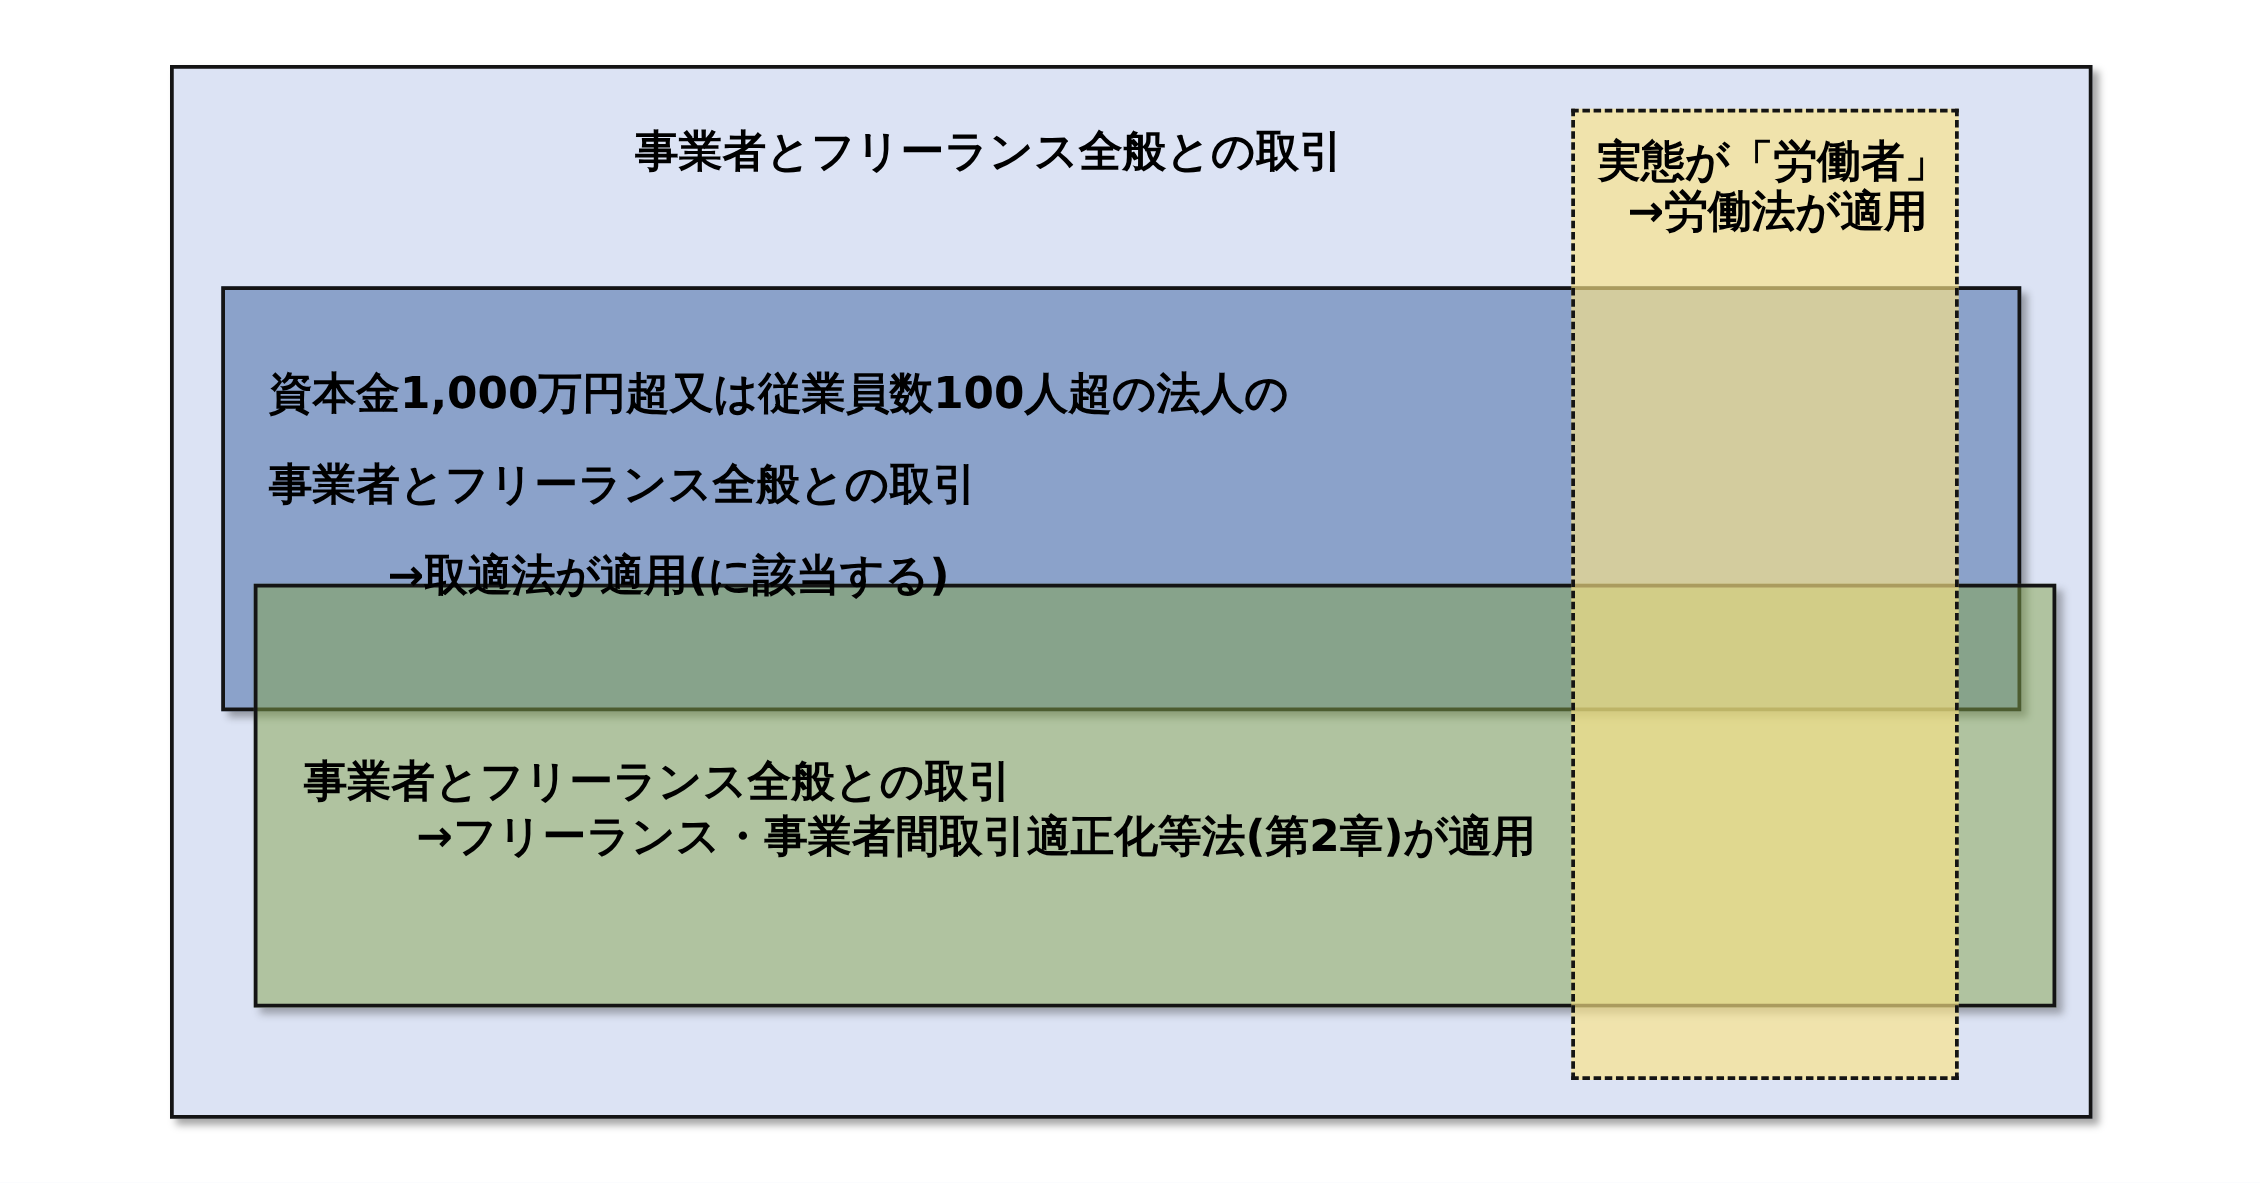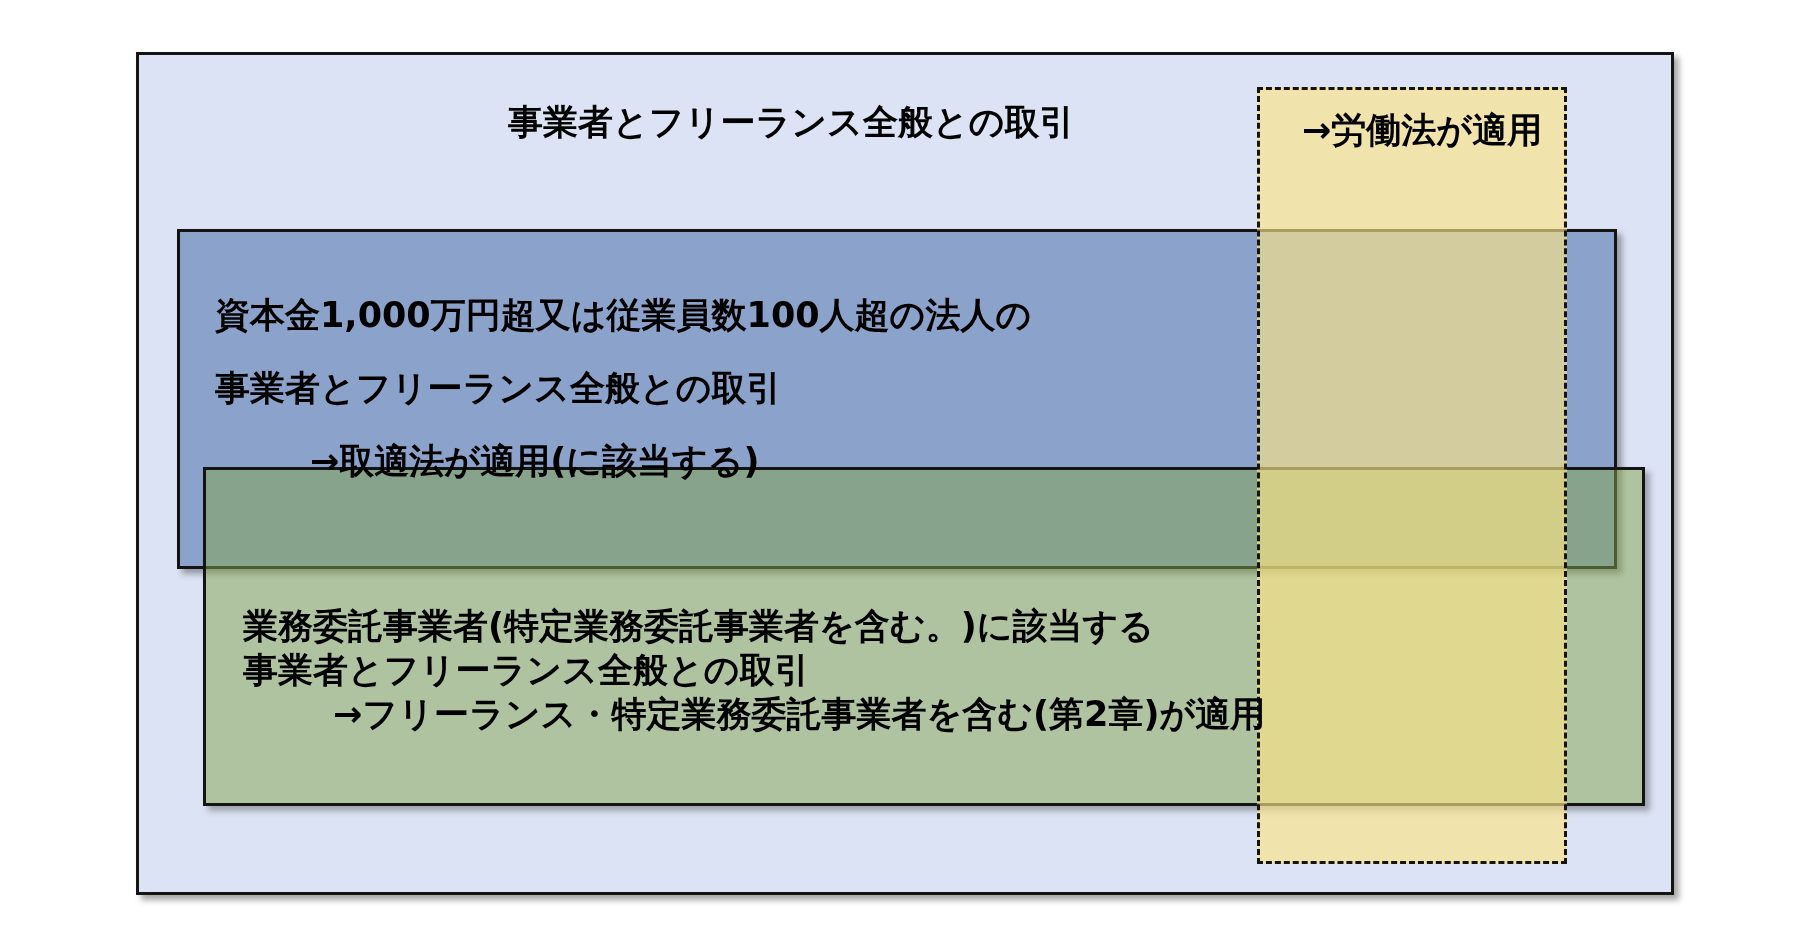--- a/index.html
+++ b/index.html
@@ -71,21 +71,21 @@
   .blue-label { left: 215px; top: 263px; }
   .blue-label .line { line-height: 41px; height: 41px; margin-top: 32px; }
   .blue-label .line3 { margin-left: 95px; }
 
   .green-label { left: 243px; top: 604px; }
   .green-label .line { line-height: 44px; height: 44px; }
   .green-label .line3 { margin-left: 90px; }
 
   .yellow-label { left: 1278px; top: 110px; }
   .yellow-label .line { line-height: 40px; height: 40px; }
-  .yellow-label .line2 { margin-left: 24px; text-align: center; }
+  .yellow-label .line2 { margin-left: 24px; }
 </style>
 </head>
 <body>
 
 <div class="canvas">
 
   <div class="region outer-region"></div>
 
   <div class="region blue-region"></div>
 
@@ -97,22 +97,22 @@
     <span class="line line1">事業者とフリーランス全般との取引</span>
   </div>
 
   <div class="label blue-label">
     <span class="line line1">資本金1,000万円超又は従業員数100人超の法人の</span>
     <span class="line line2">事業者とフリーランス全般との取引</span>
     <span class="line line3">→取適法が適用(に該当する)</span>
   </div>
 
   <div class="label green-label">
-    <span class="line line1">業務委託事業者(特定業務委託事業者を含む。)に該当する</span>
     <span class="line line2">事業者とフリーランス全般との取引</span>
-    <span class="line line3">→フリーランス・特定業務委託事業者を含む(第2章)が適用</span>
+    <span class="line line3">→フリーランス・事業者間取引適正化等法(第2章)が適用</span>
   </div>
 
   <div class="label yellow-label">
+    <span class="line line1">実態が「労働者」</span>
     <span class="line line2">→労働法が適用</span>
   </div>
 
 </div>
 
 </body></html>

